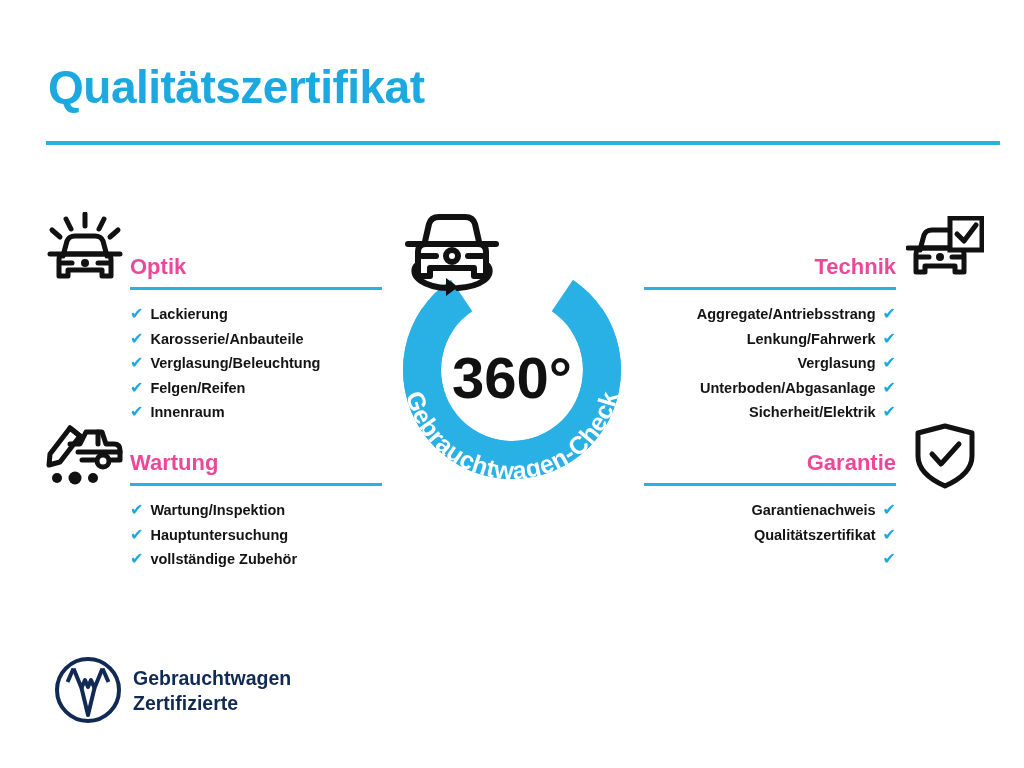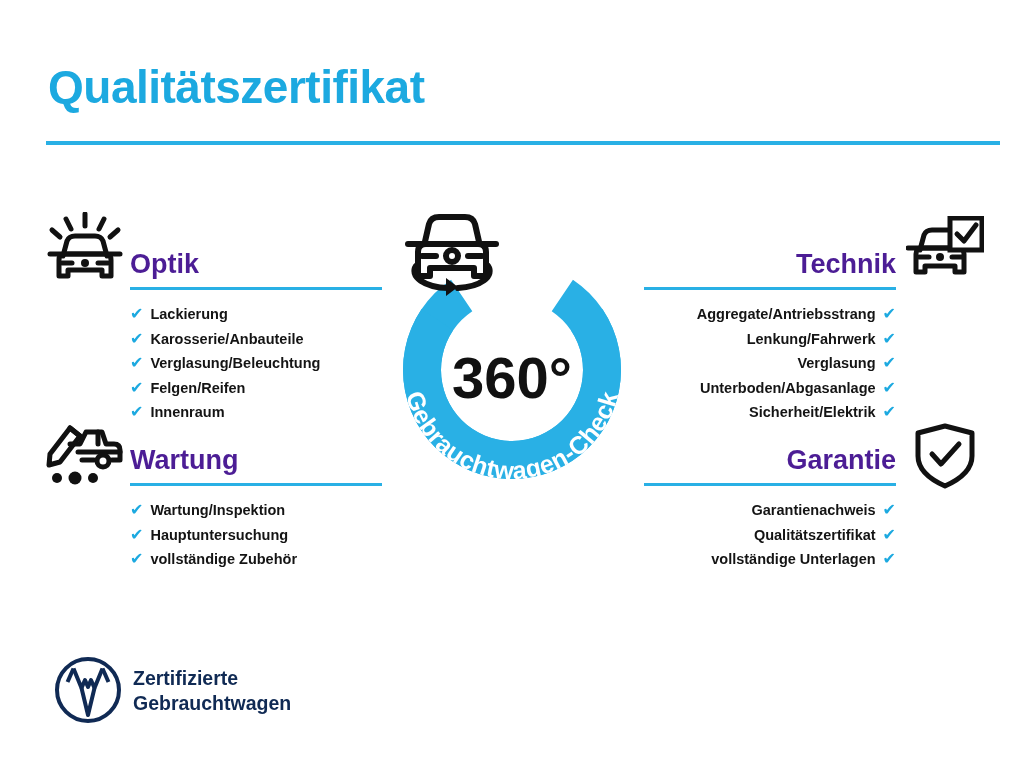--- a/index.html
+++ b/index.html
@@ -24,21 +24,21 @@
     width:954px;height:4px;background:#29B0E5;
   }
 
   
   .section{position:absolute;}
   .sec-head{
     position:relative;height:48px;
   }
   .sec-title{
     position:absolute;bottom:10px;
-    font-size:27px;font-weight:bold;color:#4c1d95;
+    font-size:22px;font-weight:bold;color:#ec4899;
     white-space:nowrap;
   }
   .sec-rule{
     position:absolute;bottom:0;left:0;width:100%;
     height:3px;background:#29B0E5;
   }
   .items{margin-top:12px;}
   .item{
     display:flex;align-items:baseline;
     font-size:14.5px;font-weight:bold;color:#141414;
@@ -278,21 +278,20 @@
     <div class="items">
       <div class="item">
         <span>Garantienachweis</span>
         <span class="check">✔</span>
       </div>
       <div class="item">
         <span>Qualitätszertifikat</span>
         <span class="check">✔</span>
       </div>
       <div class="item">
-        <span>vollständige Unterlagen</span>
         <span class="check">✔</span>
       </div>
     </div>
   </div>
 
   <div id="vw">
     <svg viewBox="0 0 68 68" width="68" height="68">
       <circle cx="34" cy="34" r="31" fill="none" stroke="#102A54" stroke-width="4"></circle>
       <path d="M34 9 L39.5 22.5 L45.5 9.5
                M34 9 L28.5 22.5 L22.5 9.5" fill="none" stroke="#102A54" stroke-width="0"></path>
@@ -301,17 +300,17 @@
         <path d="M27.5 32 L34 59 L40.5 32"></path>
         <path d="M19.5 12.5 L13.5 26"></path>
         <path d="M48.5 12.5 L54.5 26"></path>
       </g>
       <g fill="#102A54">
         <path d="M31.2 24.6 L34 31 L36.8 24.6 L34 27 Z"></path>
       </g>
     </svg>
   </div>
   <div class="vw-text">
+    <div>Gebrauchtwagen</div>
     <div>Zertifizierte</div>
-    <div>Gebrauchtwagen</div>
   </div>
 
 </div>
 
 </body></html>

